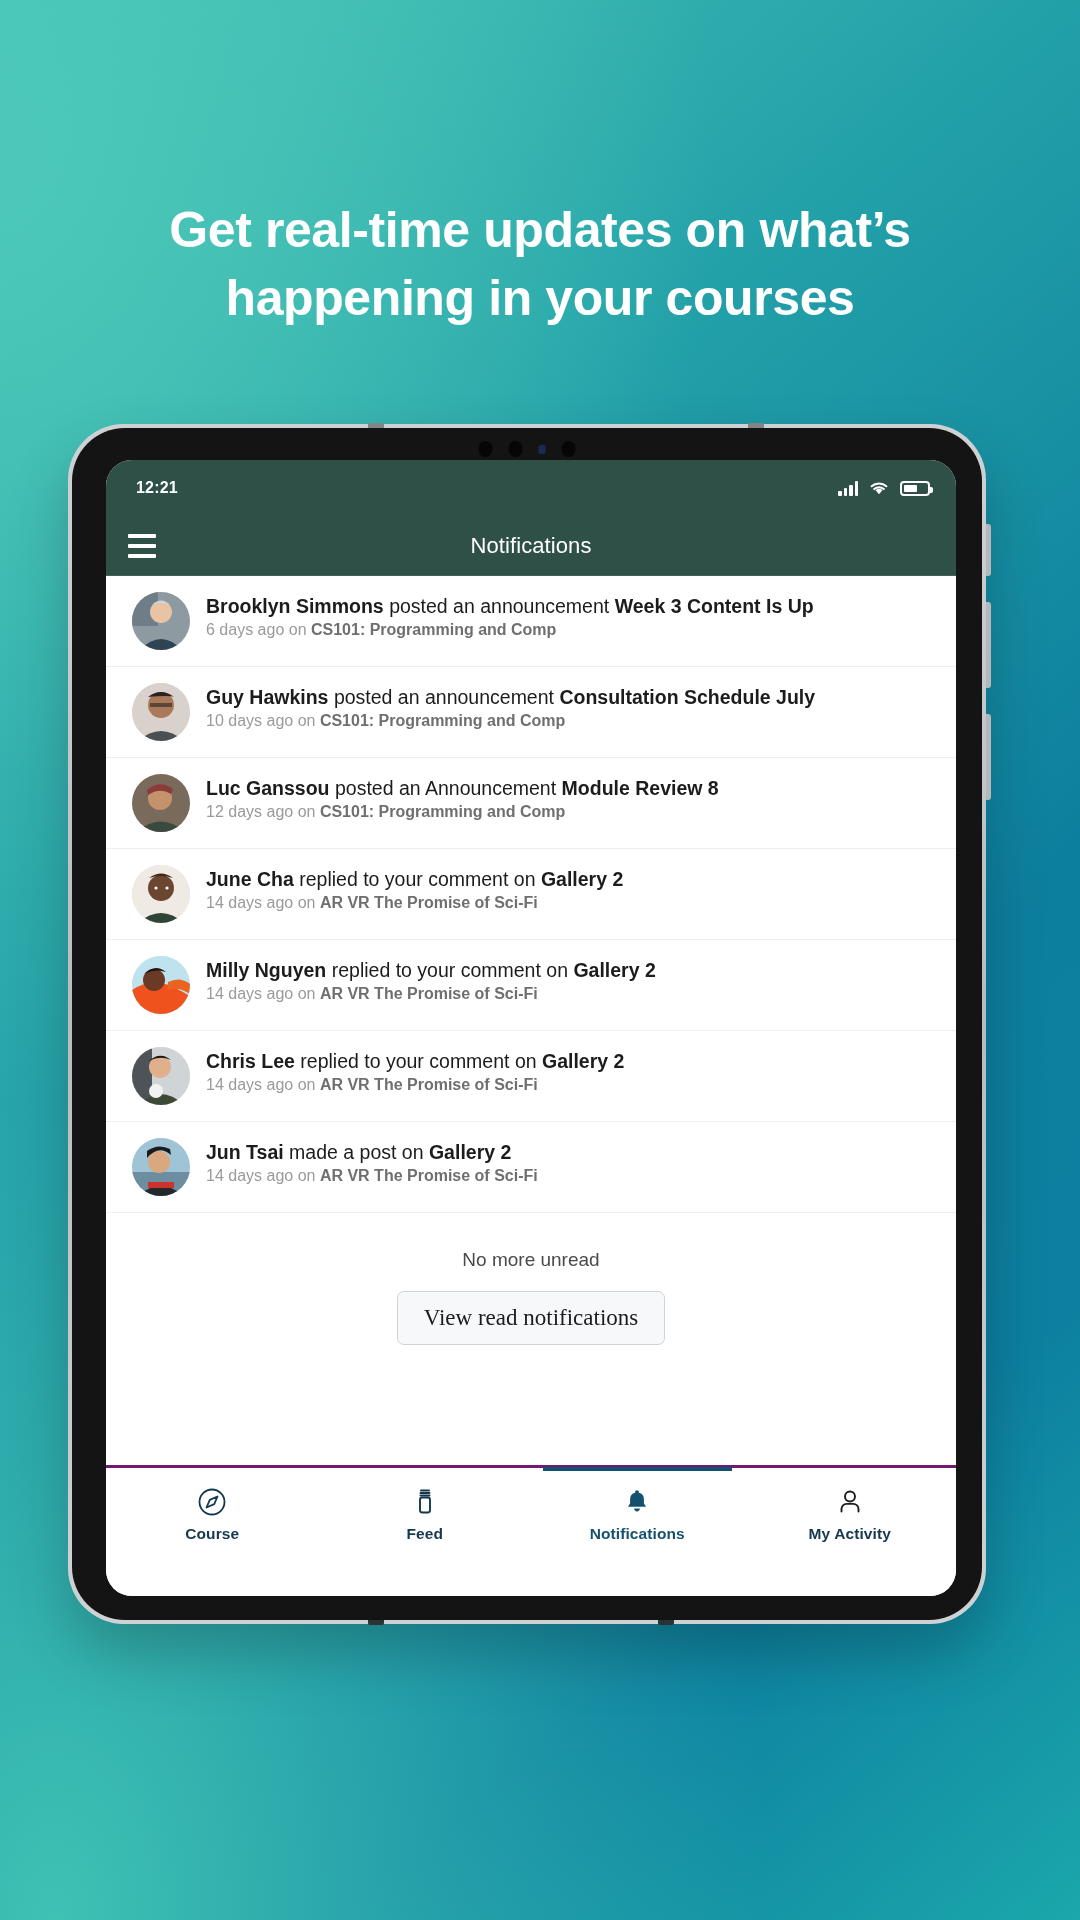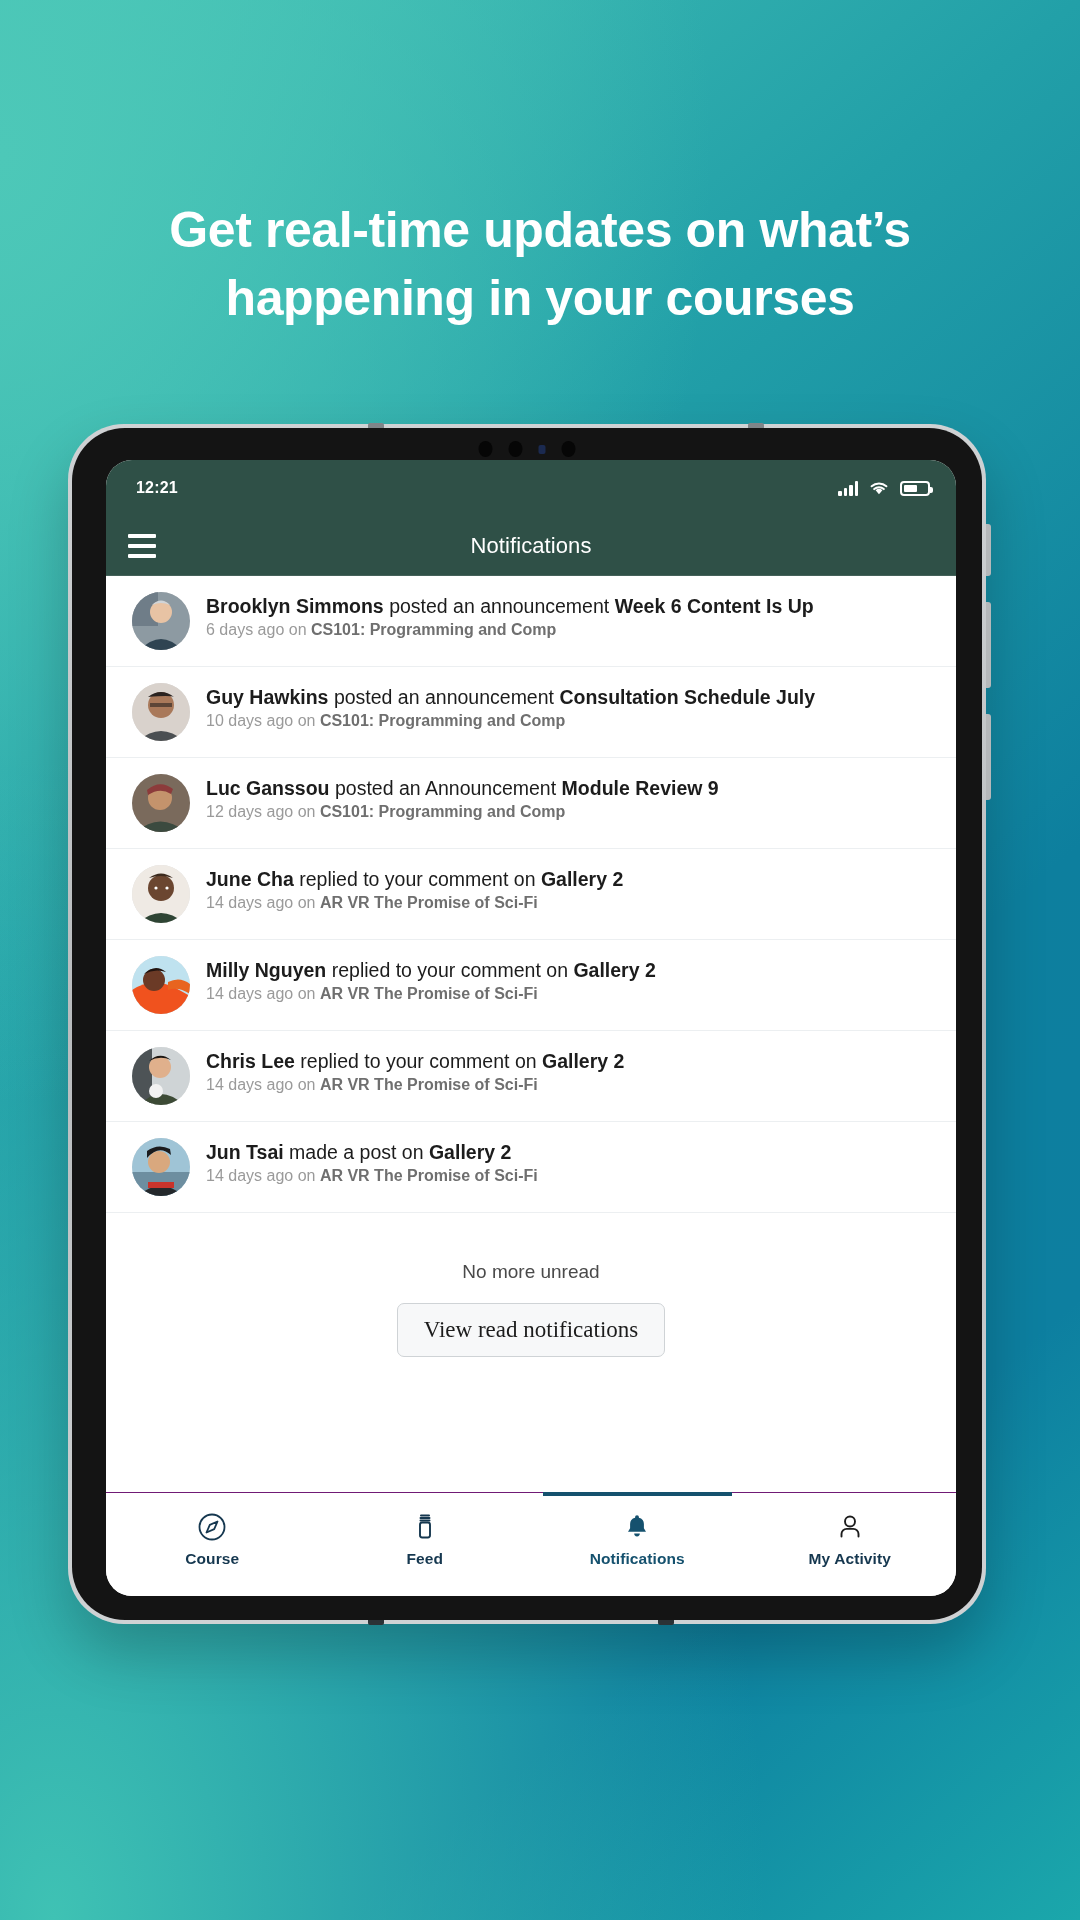--- a/index.html
+++ b/index.html
@@ -221,21 +221,21 @@
     font-size: 16px;
     color: #9a9a9a;
     line-height: 1.2;
   }
   .notif-meta b { color: #6f6f6f; font-weight: 700; }
 
   .divider { height: 1px; background: #eceff1; margin: 0; }
 
   
   .list-footer {
-    padding-top: 48px;
+    padding-top: 36px;
     text-align: center;
     border-top: 1px solid #eceff1;
   }
   .no-more {
     font-size: 19px;
     color: #4a4a4a;
   }
   .read-btn {
     margin-top: 20px;
     display: inline-block;
@@ -245,23 +245,23 @@
     background: #f7f8f9;
     font-size: 23px;
     color: #1c1c1c;
     font-family: Liberation Serif, serif;
     cursor: pointer;
   }
 
   
   .tabbar {
     flex: 0 0 auto;
-    height: 104px;
+    height: 131px;
     background: #ffffff;
-    border-top: 1px solid #701a75;
+    border-top: 3px solid #701a75;
     display: flex;
   }
   .tab {
     flex: 1 1 0;
     display: flex;
     flex-direction: column;
     align-items: center;
     justify-content: flex-start;
     padding-top: 17px;
     position: relative;
@@ -352,21 +352,21 @@
                   <rect x="0" y="0" width="26" height="34" fill="#6f7d88"></rect>
                   <circle cx="29" cy="20" r="11" fill="#e8c3a4"></circle>
                   <path d="M8 58 q21 -22 42 0 Z" fill="#2f4452"></path>
                   <path d="M20 13 q9 -9 18 0 q-9 -4 -18 0" fill="#cfd4d8"></path>
                 </svg>
             </div>
             <div class="notif-body">
               <div class="notif-line">
                 <b>Brooklyn Simmons</b>
                 <span>posted an announcement</span>
-                <b>Week 6 Content Is Up</b>
+                <b>Week 3 Content Is Up</b>
               </div>
               <div class="notif-meta">
                 <span>6 days ago on </span><b>CS101: Programming and Comp</b>
               </div>
             </div>
           </div>
           <div class="divider"></div>
 
           <div class="notif">
             <div class="avatar">
@@ -397,21 +397,21 @@
                   <rect width="58" height="58" fill="#7a6a5c"></rect>
                   <circle cx="28" cy="24" r="12" fill="#c4936c"></circle>
                   <path d="M15 16 q13 -11 26 -1 l-2 5 q-11 -7 -23 1 Z" fill="#8c3b3b"></path>
                   <path d="M4 58 q24 -21 50 0 Z" fill="#3b4a3f"></path>
                 </svg>
             </div>
             <div class="notif-body">
               <div class="notif-line">
                 <b>Luc Ganssou</b>
                 <span>posted an Announcement</span>
-                <b>Module Review 9</b>
+                <b>Module Review 8</b>
               </div>
               <div class="notif-meta">
                 <span>12 days ago on </span><b>CS101: Programming and Comp</b>
               </div>
             </div>
           </div>
           <div class="divider"></div>
 
           <div class="notif">
             <div class="avatar">

